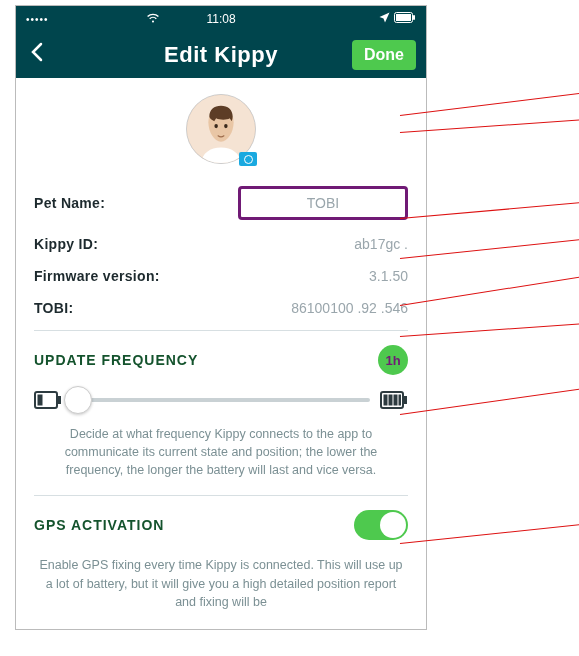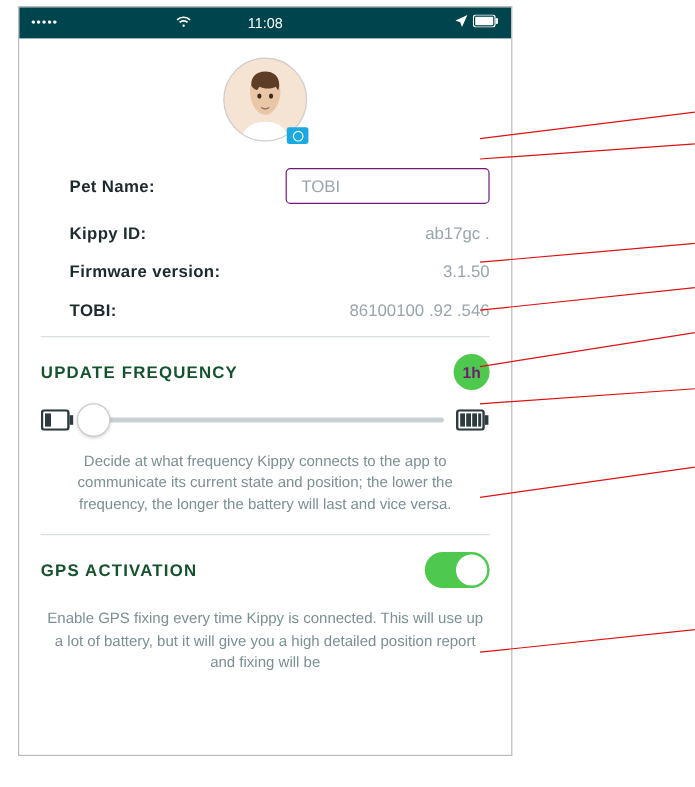--- a/index.html
+++ b/index.html
@@ -46,25 +46,25 @@
     width: 18px; height: 14px; background: #1aa9e0; border-radius: 2px;
     display: flex; align-items: center; justify-content: center;
   }
   .camera-badge::before {
     content: ""; width: 7px; height: 7px; border: 1.5px solid #fff; border-radius: 50%;
   }
   .field-row {
     display: flex; justify-content: space-between; align-items: center;
     padding: 8px 0; font-size: 14px;
   }
-  .field-label { color: #1d2a2e; font-weight: 600; letter-spacing: 0.3px; margin-left: 24px; }
+  .field-label { color: #1d2a2e; font-weight: 600; letter-spacing: 0.3px; }
   .field-value { color: #9aa6ac; font-size: 14px; }
   .pet-input {
-    background: #fff; border: 1px solid #701a75; border-radius: 4px;
-    padding: 6px 12px; color: #9aa6ac; font-size: 14px; text-align: left;
+    background: #fff; border: 3px solid #701a75; border-radius: 4px;
+    padding: 6px 12px; color: #9aa6ac; font-size: 14px; text-align: center;
     width: 170px;
   }
   .divider { height: 1px; background: #d7dfe2; margin: 6px 0 14px; }
   .section-header {
     display: flex; justify-content: space-between; align-items: center;
     margin-bottom: 16px;
   }
   .section-title { color: #14532d; font-size: 14px; font-weight: 700; letter-spacing: 1px; }
   .freq-badge {
     background: #4ec94e; color: #701a75; width: 30px; height: 30px;
@@ -117,20 +117,29 @@
         </span>
         <span>
           <svg width="22" height="11" viewBox="0 0 22 11">
               <rect x="0.5" y="0.5" width="18" height="10" rx="2" fill="none" stroke="#fff"></rect>
               <rect x="2" y="2" width="15" height="7" fill="#fff"></rect>
               <rect x="19" y="3" width="2" height="5" rx="1" fill="#fff"></rect>
             </svg>
         </span>
       </span>
     </div>
+    <div class="nav-row">
+      <span class="back-btn">
+        <svg width="14" height="20" viewBox="0 0 14 20">
+            <path d="M11 2L3 10l8 8" stroke="#fff" stroke-width="2.5" fill="none" stroke-linecap="round"></path>
+          </svg>
+      </span>
+      <span class="title">Edit Kippy</span>
+      <span class="done-btn">Done</span>
+    </div>
   </div>
 
   <div class="content">
     <div class="avatar-wrap">
       <div class="avatar">
         <svg viewBox="0 0 70 70">
           <circle cx="35" cy="35" r="35" fill="#f5e3d3"></circle>
           <path d="M35 14c-8 0-13 6-13 14 0 10 6 20 13 20s13-10 13-20c0-8-5-14-13-14z" fill="#e9c6a5"></path>
           <path d="M23 22c0-7 5-11 12-11s12 4 12 11c0 3-1 5-1 5l-2-3c-3 2-10 2-14 0l-2 3s-5-2-5-5z" fill="#5d3d26"></path>
           <ellipse cx="30" cy="32" rx="1.8" ry="2.2" fill="#3a2a1d"></ellipse>

